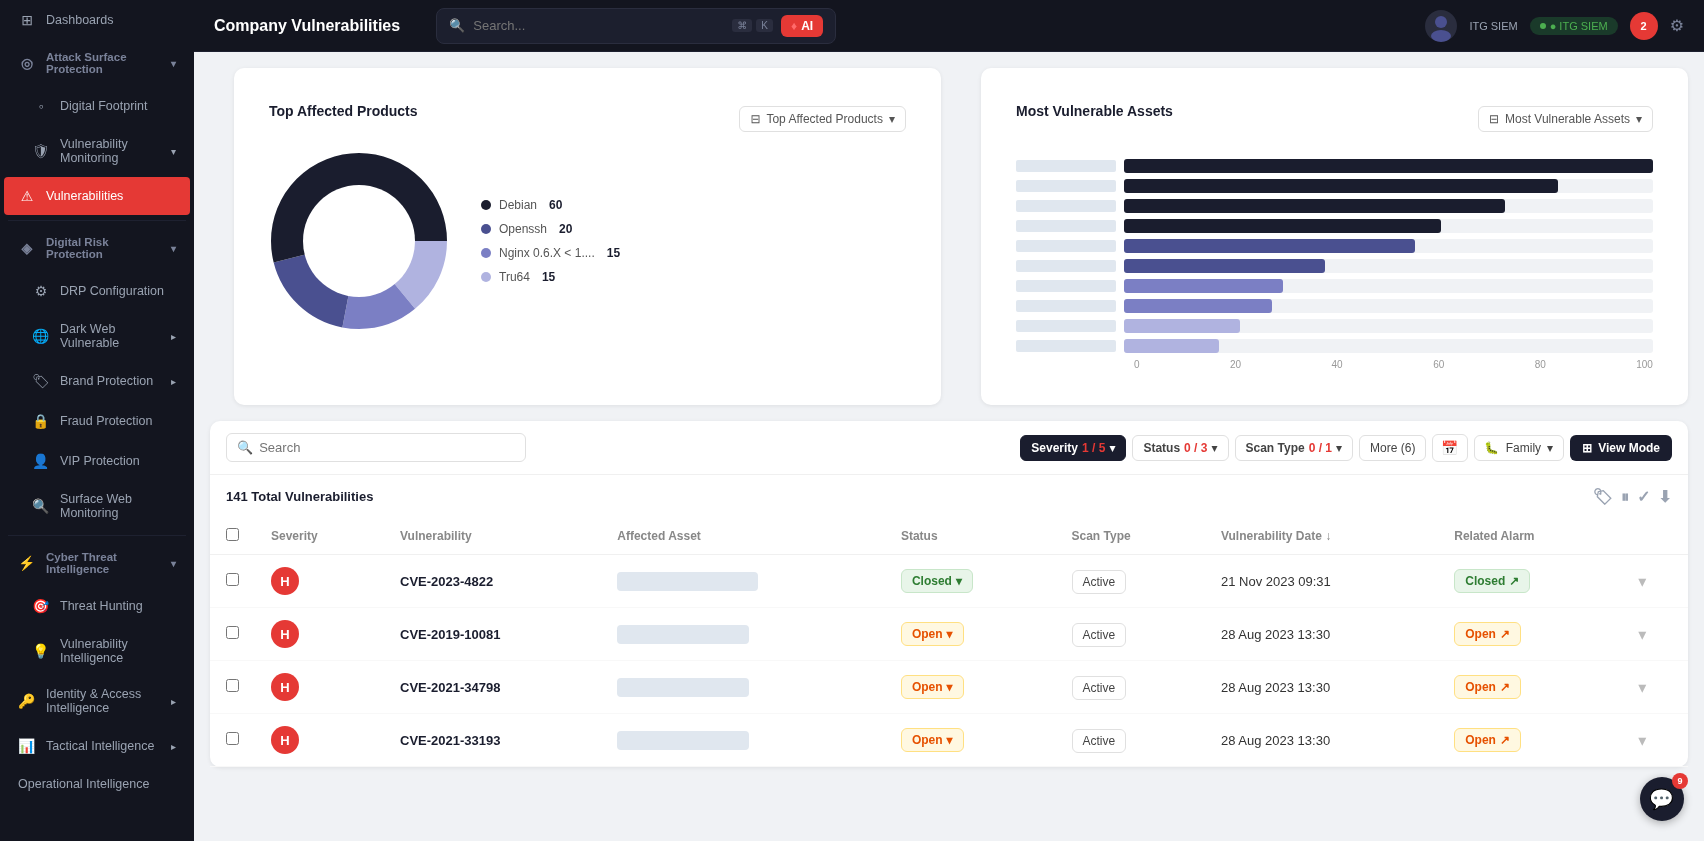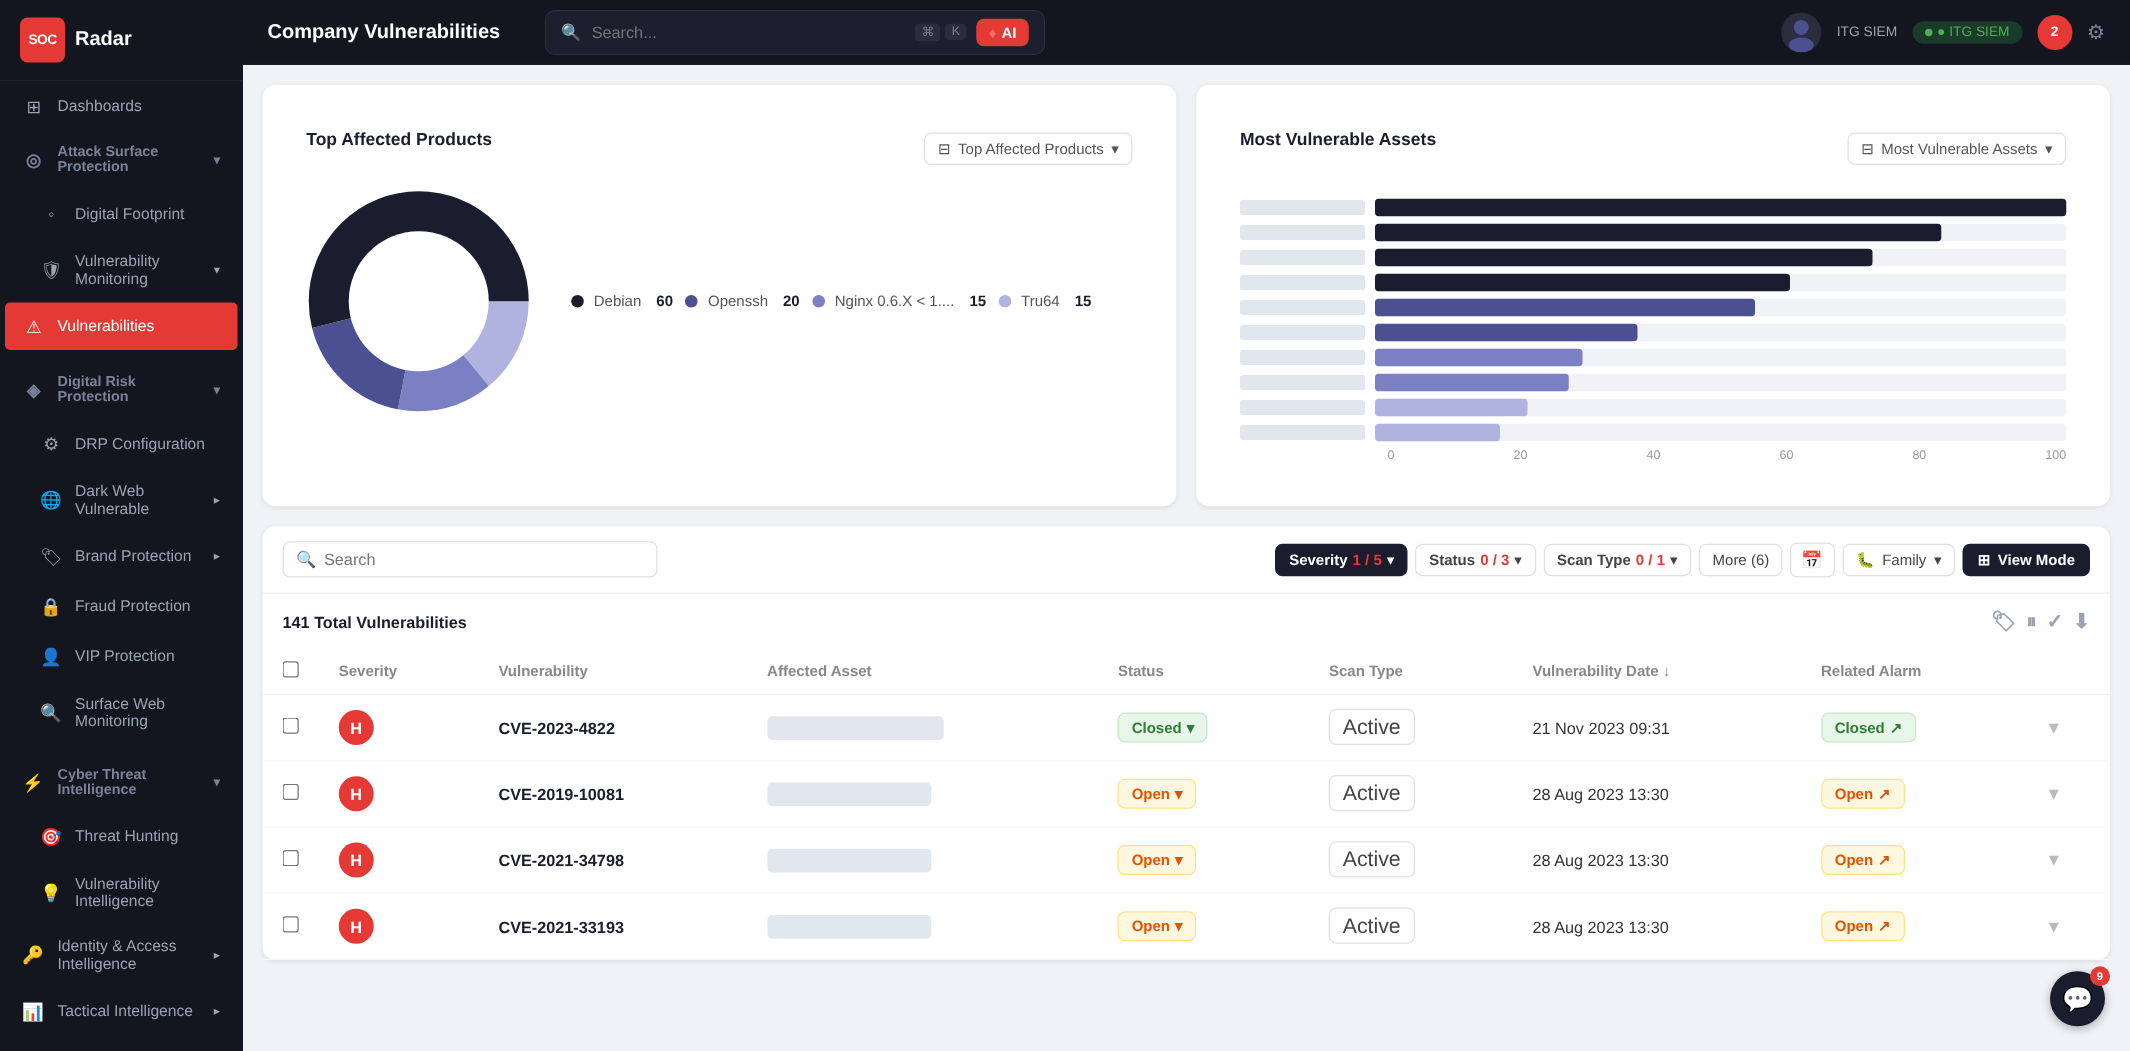--- a/index.html
+++ b/index.html
@@ -37,28 +37,28 @@
     .notif-btn { background: #e53935; border-radius: 50%; width: 28px; height: 28px; display: flex; align-items: center; justify-content: center; font-size: 11px; font-weight: 700; color: white; cursor: pointer; position: relative; }
     .settings-btn { color: #7a8299; font-size: 16px; cursor: pointer; }
 
     
     #content { flex: 1; overflow-y: auto; padding: 16px; display: flex; flex-direction: column; gap: 16px; }
     #content::-webkit-scrollbar { width: 6px; }
     #content::-webkit-scrollbar-thumb { background: #c0c4cc; border-radius: 3px; }
 
     
     .charts-row { display: flex; gap: 16px; }
-    .chart-card { background: white; border-radius: 10px; padding: 35px; flex: 1; box-shadow: 0 1px 4px rgba(0,0,0,0.08); }
+    .chart-card { background: white; border-radius: 10px; padding: 35px; flex: 1; box-shadow: 0 1px 4px rgba(0,0,0,0.08); margin-left: 24px; }
     .chart-card-title { font-size: 14px; font-weight: 600; color: #1a1d2e; margin-bottom: 16px; }
     .chart-header { display: flex; align-items: center; justify-content: space-between; margin-bottom: 16px; }
     .filter-btn { display: flex; align-items: center; gap: 6px; border: 1px solid #e0e0e0; border-radius: 6px; padding: 5px 10px; font-size: 12px; color: #555; cursor: pointer; background: white; }
 
     
     .donut-area { display: flex; align-items: center; gap: 32px; }
-    .donut-legend { display: flex; flex-direction: row; gap: 10px; }
+    .donut-legend { display: flex; flex-direction: column; gap: 10px; }
     .legend-item { display: flex; align-items: center; gap: 8px; font-size: 12px; color: #555; }
     .legend-dot { width: 10px; height: 10px; border-radius: 50%; flex-shrink: 0; }
     .legend-count { font-weight: 700; color: #1a1d2e; margin-left: 4px; }
 
     
     .bar-chart-area { padding-top: 8px; }
     .bar-row { display: flex; align-items: center; gap: 8px; margin-bottom: 6px; }
     .bar-label { width: 110px; text-align: right; font-size: 10px; color: #999; white-space: nowrap; overflow: hidden; text-overflow: ellipsis; flex-shrink: 0; }
     .bar-track { flex: 1; background: #f0f2f5; border-radius: 3px; height: 14px; }
     .bar-fill { height: 100%; border-radius: 3px; }
@@ -94,37 +94,33 @@
 
     .severity-badge { width: 28px; height: 28px; border-radius: 50%; display: flex; align-items: center; justify-content: center; font-weight: 700; font-size: 13px; color: white; }
     .severity-h { background: #e53935; }
 
     .cve-id { font-weight: 600; color: #1a1d2e; font-size: 13px; }
     .asset-blur { background: #e0e7ef; border-radius: 4px; color: transparent; font-size: 13px; user-select: none; padding: 2px 6px; }
 
     .status-badge-pill { display: inline-flex; align-items: center; gap: 4px; border-radius: 6px; padding: 4px 10px; font-size: 12px; font-weight: 600; cursor: pointer; }
     .status-closed { background: #e8f5e9; color: #2e7d32; border: 1px solid #c8e6c9; }
     .status-open { background: #fff8e1; color: #e65100; border: 1px solid #ffe082; }
-    .scan-type-badge { border: 1px solid #e0e0e0; border-radius: 6px; padding: 4px 10px; font-size: 17px; color: #444; }
+    .scan-type-badge { border: 1px solid #e0e0e0; border-radius: 6px; padding: 4px 10px; font-size: 12px; color: #444; }
     .alarm-badge { display: inline-flex; align-items: center; gap: 4px; border-radius: 6px; padding: 4px 10px; font-size: 12px; font-weight: 600; cursor: pointer; }
     .alarm-closed { background: #e8f5e9; color: #2e7d32; border: 1px solid #c8e6c9; }
     .alarm-open { background: #fff8e1; color: #e65100; border: 1px solid #ffe082; }
     .row-chevron { color: #bbb; cursor: pointer; font-size: 16px; }
 
     .help-btn { position: fixed; bottom: 20px; right: 20px; background: #1a1d2e; border-radius: 50%; width: 44px; height: 44px; display: flex; align-items: center; justify-content: center; color: white; font-size: 20px; cursor: pointer; box-shadow: 0 2px 8px rgba(0,0,0,0.3); }
     .help-badge { position: absolute; top: -4px; right: -4px; background: #e53935; border-radius: 50%; width: 16px; height: 16px; font-size: 9px; display: flex; align-items: center; justify-content: center; font-weight: 700; }
   </style>
 </head>
 <body>
 
 <nav id="sidebar">
-  <div class="sidebar-logo">
-    <div class="logo-box">SOC</div>
-    <span class="logo-text">Radar</span>
-  </div>
 
   <div class="sidebar-item">
     <span class="sidebar-icon">⊞</span>
     <span>Dashboards</span>
   </div>
 
   <div class="sidebar-item section-header">
     <span class="sidebar-icon">◎</span>
     <span>Attack Surface Protection</span>
     <span class="sidebar-chevron">▾</span>

